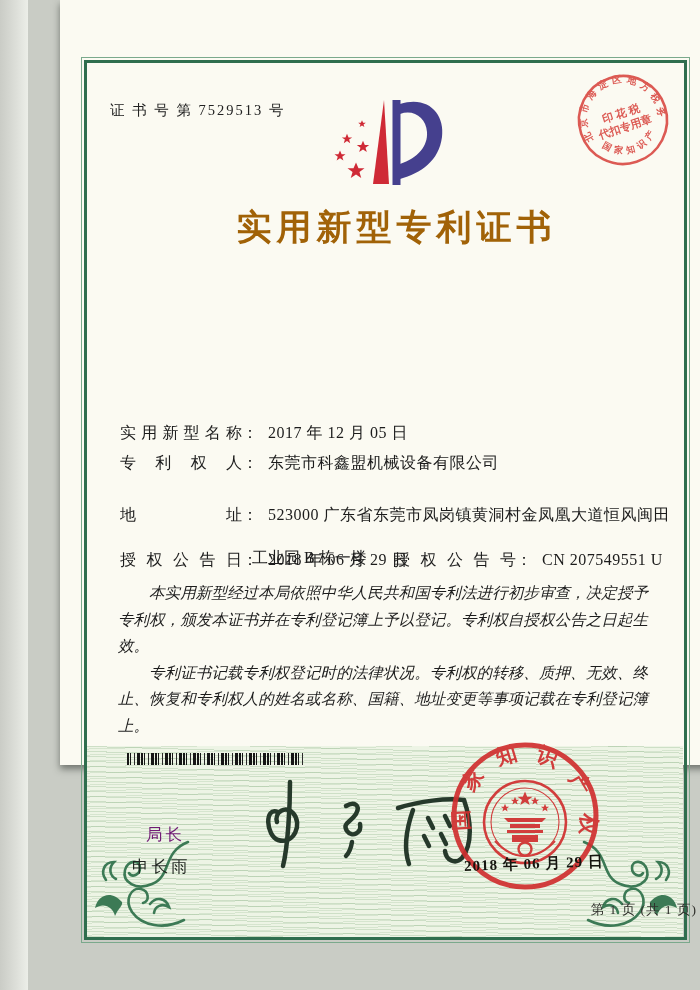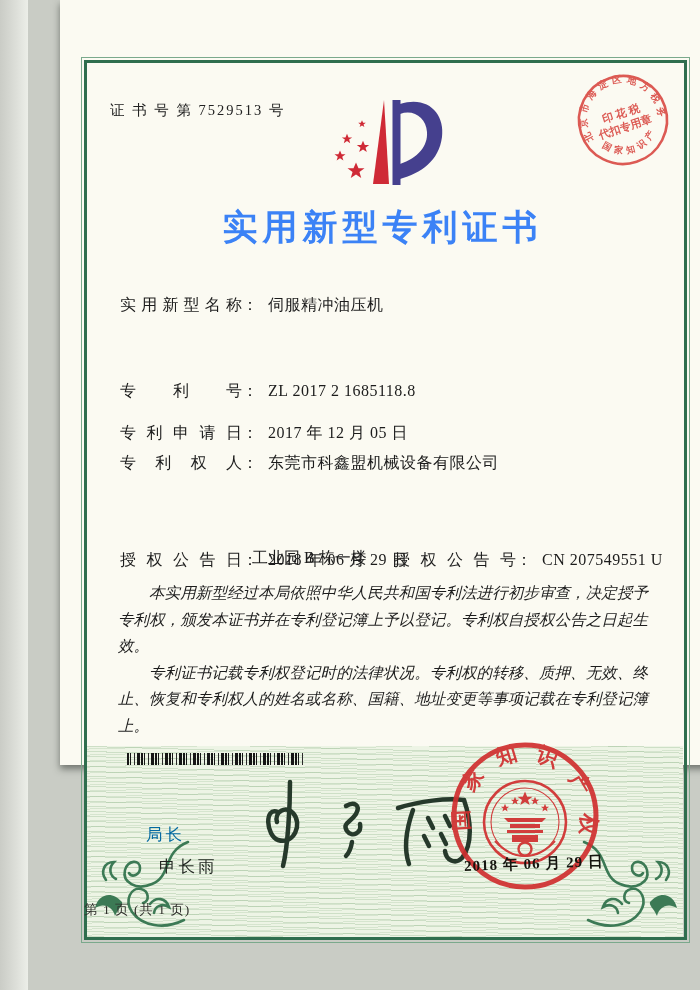--- a/index.html
+++ b/index.html
@@ -6,49 +6,49 @@
     font-family:"Liberation Serif","DejaVu Serif",serif;background:#c9ccc5;}
   .scan-edge-left{position:absolute;left:0;top:0;width:28px;height:990px;
     background:linear-gradient(90deg,#caccc6,#dcded8 55%,#eceee8);}
   .page{position:absolute;left:28px;top:0;width:668px;height:765px;
     background:#fbfaf2;box-shadow:0 4px 7px rgba(40,45,40,.55);margin-left:32px;}
   .frame{position:absolute;left:24px;top:60px;width:597px;height:874px;
     border:3px solid #2f6e4e;outline:1px solid #7aa98c;outline-offset:2px;}
   .cert-no{position:absolute;left:50px;top:101px;font-size:14.5px;letter-spacing:2px;color:#222;}
   .logo{position:absolute;left:268px;top:94px;width:120px;height:102px;}
   .title{position:absolute;left:24px;top:204px;width:597px;text-align:center;
-    font-size:35px;font-weight:600;letter-spacing:5px;color:#3b82f6;}
+    font-size:35px;font-weight:600;letter-spacing:5px;color:#a16207;padding-left:14px;}
   .frow{position:absolute;left:60px;font-size:16px;color:#1c1c1c;white-space:nowrap;}
   .flabel{display:inline-block;width:122px;text-align:justify;text-align-last:justify;}
   .colon{display:inline-block;margin-right:10px;}
   .fval{letter-spacing:.5px;}
   .addr2{position:absolute;left:192px;font-size:16px;color:#1c1c1c;}
   .frow-right{position:absolute;left:334px;font-size:16px;color:#1c1c1c;white-space:nowrap;}
   .body-text{position:absolute;left:58px;top:580px;width:530px;font-size:15.5px;
     line-height:26.5px;color:#1d1d1d;text-align:justify;}
   .body-text p{margin:0;text-indent:2em;font-style:italic;}
   .barcode{position:absolute;left:67px;top:753px;width:177px;height:12px;
     background:repeating-linear-gradient(90deg,#161616 0 2px,transparent 2px 3px,
       #161616 3px 4px,transparent 4px 7px,#2a2a2a 7px 8px,transparent 8px 10px,
       #161616 10px 13px,transparent 13px 14px);}
   .green-panel{position:absolute;left:26px;top:746px;width:597px;height:191px;
     background-color:#edf4e5;
     background-image:repeating-linear-gradient(1.6deg,rgba(122,168,118,.28) 0 1px,transparent 1px 5px),
       repeating-linear-gradient(-1.6deg,rgba(122,168,118,.20) 0 1px,transparent 1px 6px);}
-  .director-label{position:absolute;left:86px;top:824px;font-size:16.5px;letter-spacing:3px;color:#0369a1;}
-  .director-name{position:absolute;left:99px;top:856px;font-size:16.5px;letter-spacing:3px;color:#1f241f;}
+  .director-label{position:absolute;left:86px;top:824px;font-size:16.5px;letter-spacing:3px;color:#701a75;}
+  .director-name{position:absolute;left:72px;top:856px;font-size:16.5px;letter-spacing:3px;color:#1f241f;}
   .signature{position:absolute;left:188px;top:772px;width:250px;height:104px;}
   .flourish{position:absolute;width:108px;height:98px;}
   .flourish.fl-left{left:32px;top:840px;}
   .flourish.fl-right{left:512px;top:840px;transform:scaleX(-1);}
   .seal{position:absolute;left:389px;top:740px;width:152px;height:152px;opacity:.92;}
   .seal-date{position:absolute;left:404px;top:854px;width:170px;font-size:15px;color:#15150f;
     letter-spacing:1px;transform:rotate(-2deg);font-weight:600;}
   .tax-stamp{position:absolute;left:515px;top:72px;width:96px;height:96px;opacity:.88;transform:rotate(-18deg);}
-  .footer{position:absolute;left:24px;top:901px;width:597px;text-align:left;
+  .footer{position:absolute;left:40px;top:901px;width:597px;text-align:right;
     font-size:13.5px;color:#30302c;letter-spacing:1px;}
 </style>
 </head>
 <body>
 
 <div class="scan-edge-left"></div>
 
 <div class="page">
   <div class="green-panel"></div>
   <div class="frame"></div>
@@ -70,31 +70,28 @@
       </g>
       <g fill="#45408e">
         <rect x="64.5" y="6" width="8" height="85"></rect>
         <path d="M72,10 C100,1 117,20 114,43 C111,67 93,79 72,85 L72,70 C90,64 100,52 99,38 C98,24 86,15 72,20 Z"></path>
       </g>
     </svg>
   </div>
 
   <div class="title">实用新型专利证书</div>
 
-  <div class="frow" style="top:295px">
-    <span class="flabel">实用新型名称</span><span class="colon">：</span><span class="fval">伺服精冲油压机</span>
-  </div>
-  <div class="frow" style="top:381px">
-    <span class="flabel">专利号</span><span class="colon">：</span><span class="fval">ZL 2017 2 1685118.8</span>
-  </div>
   <div class="frow" style="top:423px">
-    <span class="flabel">专利申请日</span><span class="colon">：</span><span class="fval">2017 年 12 月 05 日</span>
+    <span class="flabel">实用新型名称</span><span class="colon">：</span><span class="fval">2017 年 12 月 05 日</span>
   </div>
   <div class="frow" style="top:453px">
     <span class="flabel">专利权人</span><span class="colon">：</span><span class="fval">东莞市科鑫盟机械设备有限公司</span>
+  </div>
+  <div class="frow" style="top:505px">
+    <span class="flabel">地址</span><span class="colon">：</span><span class="fval">523000 广东省东莞市凤岗镇黄洞村金凤凰大道恒风闽田</span>
   </div>
   <div class="addr2" style="top:548px">工业园 B 栋一楼</div>
   <div class="frow" style="top:550px">
     <span class="flabel">授权公告日</span><span class="colon">：</span><span class="fval">2018 年 06 月 29 日</span>
   </div>
   <div class="frow-right" style="top:550px">
     <span class="flabel">授权公告号</span><span class="colon">：</span><span class="fval">CN 207549551 U</span>
   </div>
 
   <div class="body-text">

